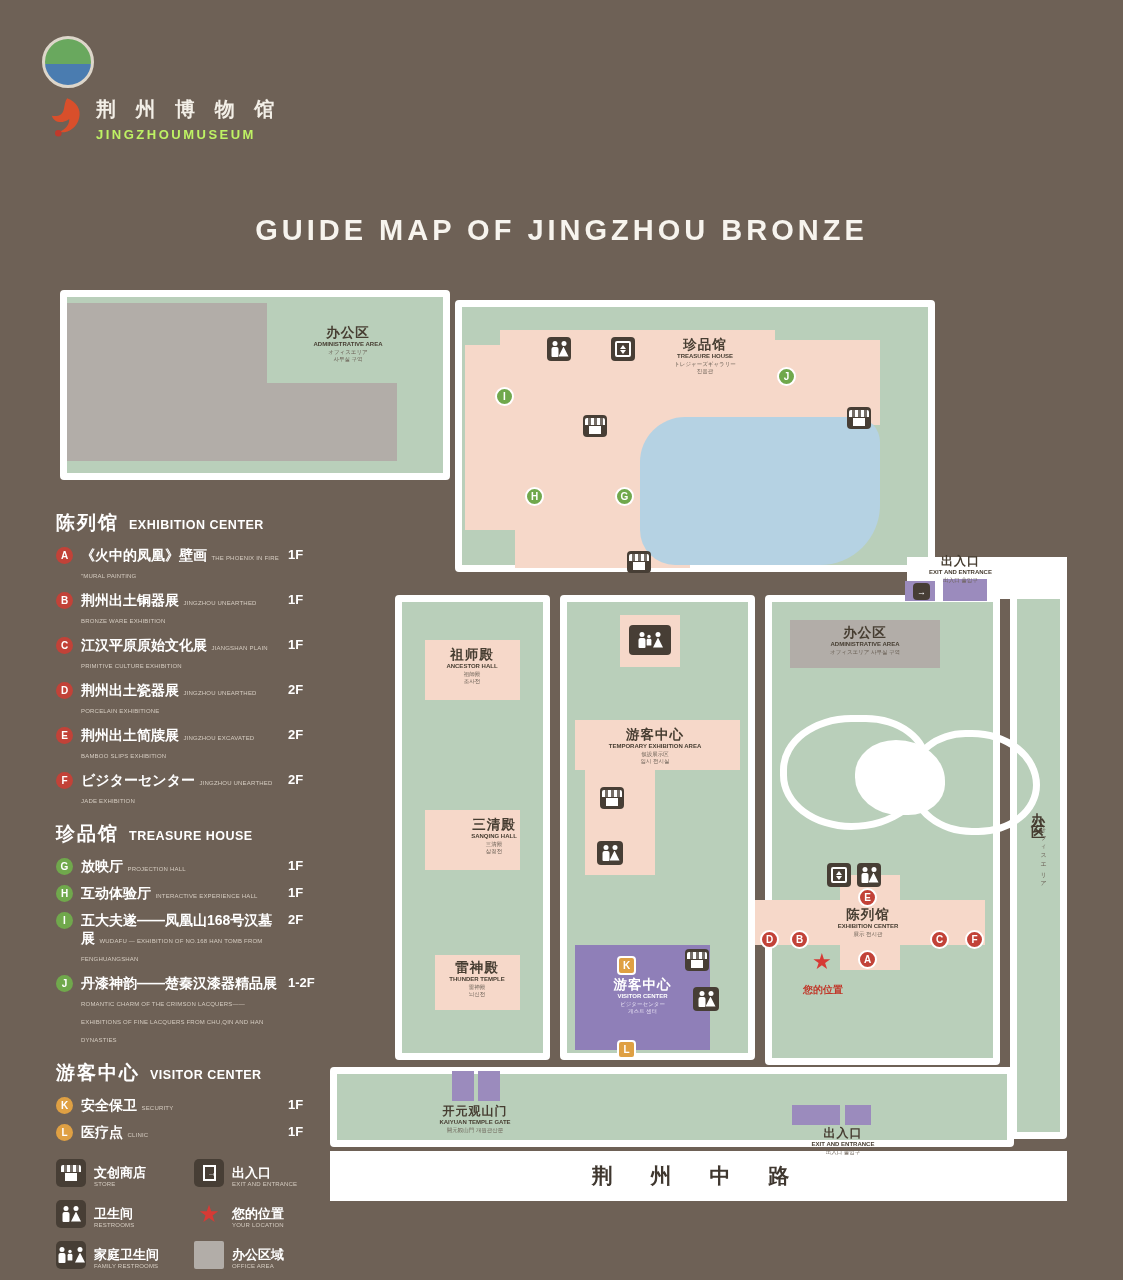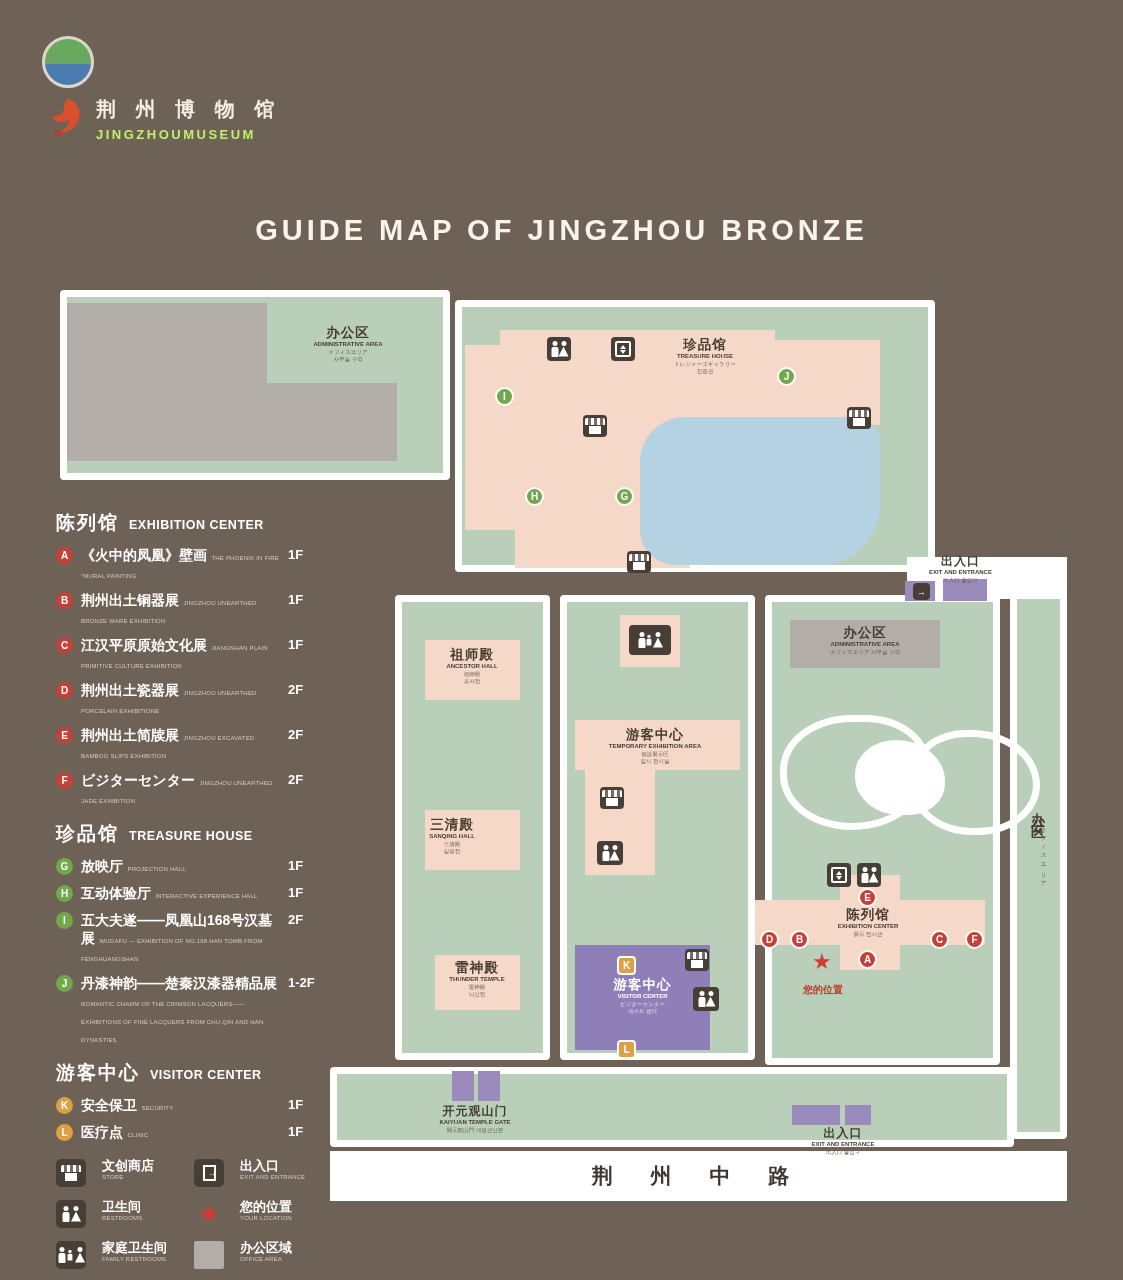--- a/index.html
+++ b/index.html
@@ -28,21 +28,21 @@
   .sec-h .en{font-size:12.5px;font-weight:bold;letter-spacing:.5px;}
   .lrow{display:flex;align-items:flex-start;gap:8px;margin-bottom:9px;}
   .lmk{flex:none;width:17px;height:17px;border-radius:50%;color:#fff;font-size:10px;font-weight:bold;
     display:flex;align-items:center;justify-content:center;margin-top:1px;}
   .red{background:#c24238;} .grn{background:#70a84c;} .org{background:#dfa043;}
   .ltxt{flex:1;min-width:0;}
   .it-cn{font-size:14px;font-weight:bold;line-height:1.15;}
   .it-en{font-size:6px;color:#d5ccc1;letter-spacing:.2px;line-height:1.25;margin-top:1px;}
   .it-fl{flex:none;width:32px;text-align:left;font-size:13px;font-weight:bold;margin-top:1px;}
   .icon-grid{display:grid;grid-template-columns:136px 122px;row-gap:13px;column-gap:2px;margin-top:18px;}
-  .licon{display:flex;align-items:flex-start;gap:16px;}
+  .licon{display:flex;align-items:flex-end;gap:8px;}
   .lbadge{flex:none;width:30px;height:28px;background:#473e35;border-radius:5px;
     display:flex;align-items:center;justify-content:center;gap:2px;box-sizing:border-box;}
   .lbadge.plain{background:transparent;}
   .lbadge.swatch-office{background:#b2ada8;border-radius:2px;}
   .lcn{display:block;font-size:13px;font-weight:bold;line-height:1.1;}
   .len{display:block;font-size:6px;color:#d5ccc1;margin-top:1px;letter-spacing:.2px;}
   .star-g{color:#d63a35;font-size:24px;line-height:1;}
 
   
   .pm{display:inline-block;width:8px;height:17px;position:relative;}
@@ -340,21 +340,21 @@
       </div>
     </div>
 
     <div class="bld pink" style="left:370px;top:355px;width:95px;height:60px"></div>
     <div class="mlabel" style="left:362px;top:362px;width:110px">
       <div class="cn">祖师殿</div>
       <div class="en">ANCESTOR HALL</div>
       <div class="sub"><span>祖師殿</span><br><span>조사전</span></div>
     </div>
     <div class="bld pink" style="left:370px;top:525px;width:95px;height:60px"></div>
-    <div class="mlabel" style="left:342px;top:532px;width:110px">
+    <div class="mlabel" style="left:384px;top:532px;width:110px">
       <div class="cn">三清殿</div>
       <div class="en">SANQING HALL</div>
       <div class="sub"><span>三清殿</span><br><span>삼청전</span></div>
     </div>
     <div class="bld pink" style="left:380px;top:670px;width:85px;height:55px"></div>
     <div class="mlabel" style="left:372px;top:675px;width:100px">
       <div class="cn">雷神殿</div>
       <div class="en">THUNDER TEMPLE</div>
       <div class="sub"><span>雷神殿</span><br><span>뇌신전</span></div>
     </div>

